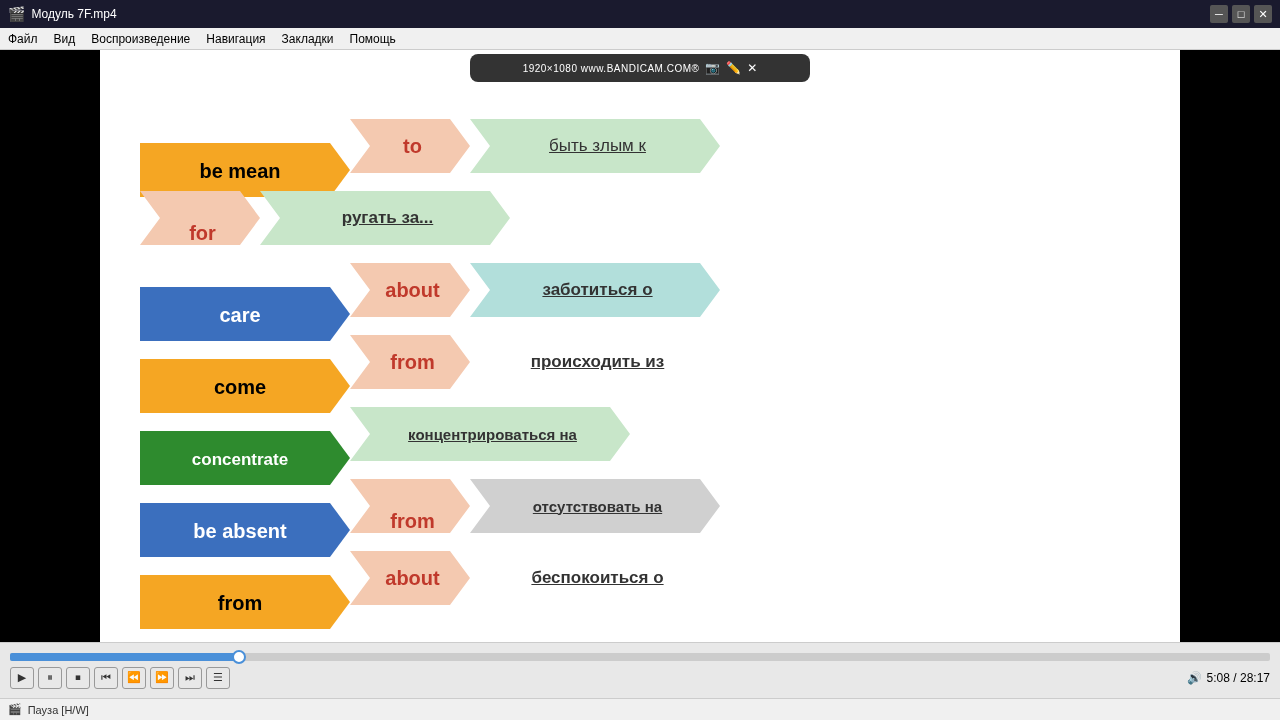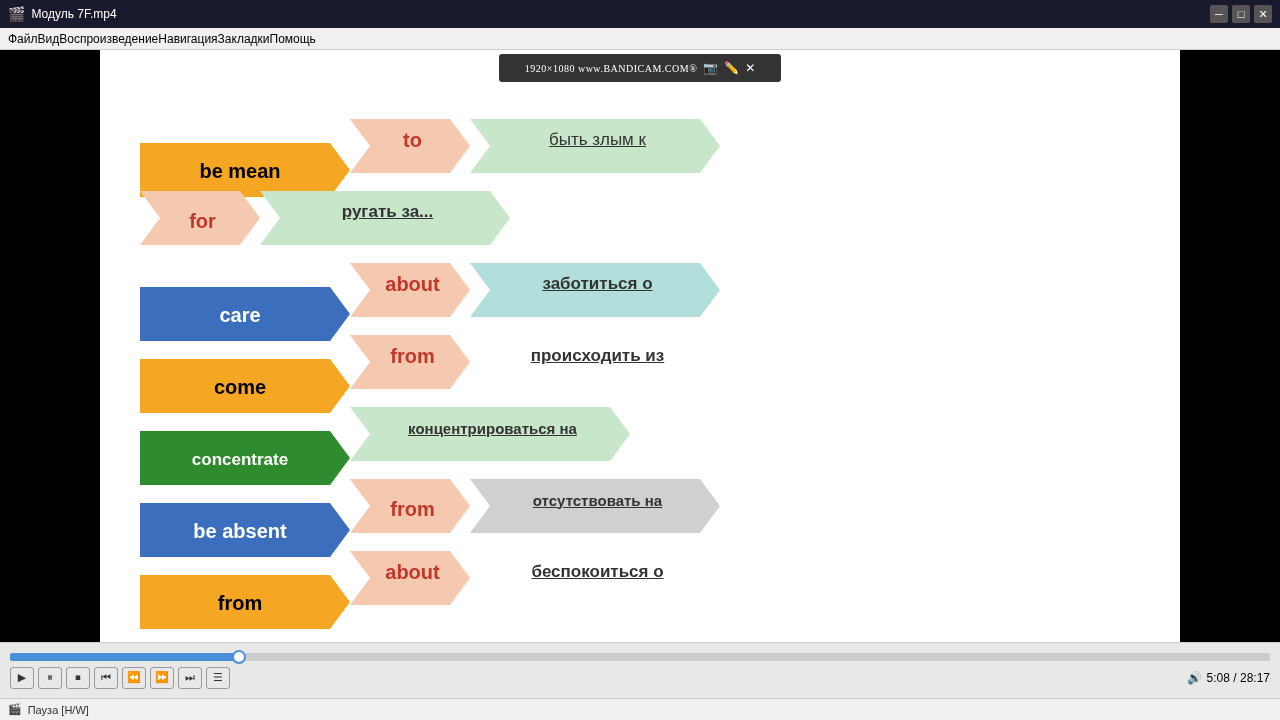--- a/index.html
+++ b/index.html
@@ -48,20 +48,21 @@
       border-radius: 2px;
     }
 
     .menu-bar {
       background: #f0f0f0;
       height: 22px;
       display: flex;
       align-items: center;
       padding: 0 8px;
       font-size: 12px;
+      gap: 16px;
       border-bottom: 1px solid #ccc;
       flex-shrink: 0;
     }
     .menu-item { cursor: pointer; color: #000; }
 
     .content-area {
       flex: 1;
       display: flex;
       background: #000;
       position: relative;
@@ -80,26 +81,25 @@
     }
 
     .bandicam-bar {
       height: 28px;
       background: #333;
       display: flex;
       align-items: center;
       justify-content: center;
       font-size: 11px;
       color: #fff;
-      width: 282px;
+      width: 340px;
       margin-top: 4px;
-      border-radius: 3px;
+      border-radius: 8px;
       gap: 6px;
       flex-shrink: 0;
-      font-family: Liberation Serif, serif;
     }
 
     .phrases-container {
       flex: 1;
       padding: 20px 40px;
       display: flex;
       flex-direction: column;
       gap: 12px;
       width: 100%;
       justify-content: center;
@@ -115,21 +115,21 @@
     
     .arrow-shape {
       display: flex;
       align-items: center;
       justify-content: center;
       height: 54px;
       font-weight: bold;
       font-size: 18px;
       position: relative;
       clip-path: polygon(0 0, calc(100% - 20px) 0, 100% 50%, calc(100% - 20px) 100%, 0 100%, 20px 50%);
-      padding: 0 30px 12px 35px;
+      padding: 0 30px 0 35px;
     }
 
     .arrow-shape.first {
       clip-path: polygon(0 0, calc(100% - 20px) 0, 100% 50%, calc(100% - 20px) 100%, 0 100%);
       padding: 3px 30px 0 20px;
       margin-top: 48px;
     }
 
     .col1 { min-width: 210px; color: #000; font-size: 20px; font-weight: bold; }
     .col2 { min-width: 120px; font-size: 20px; font-weight: bold; }

